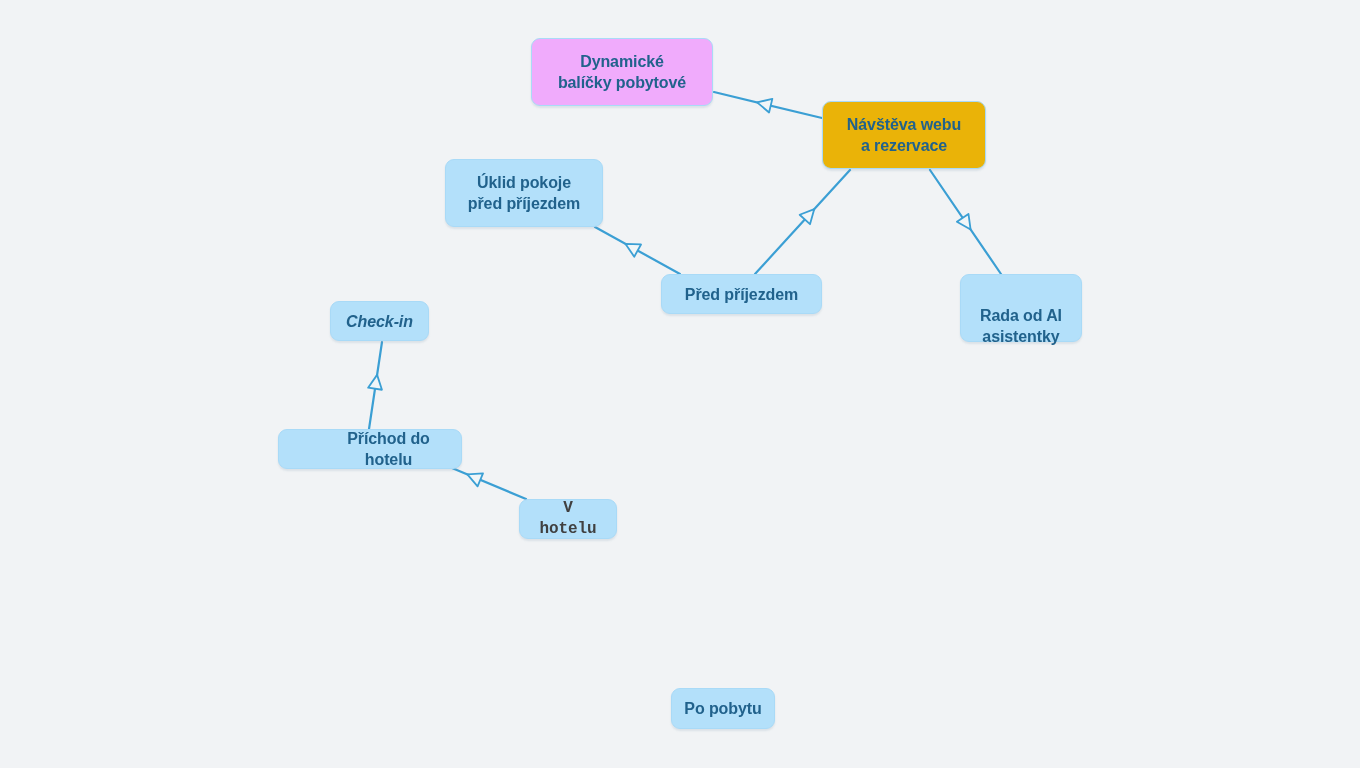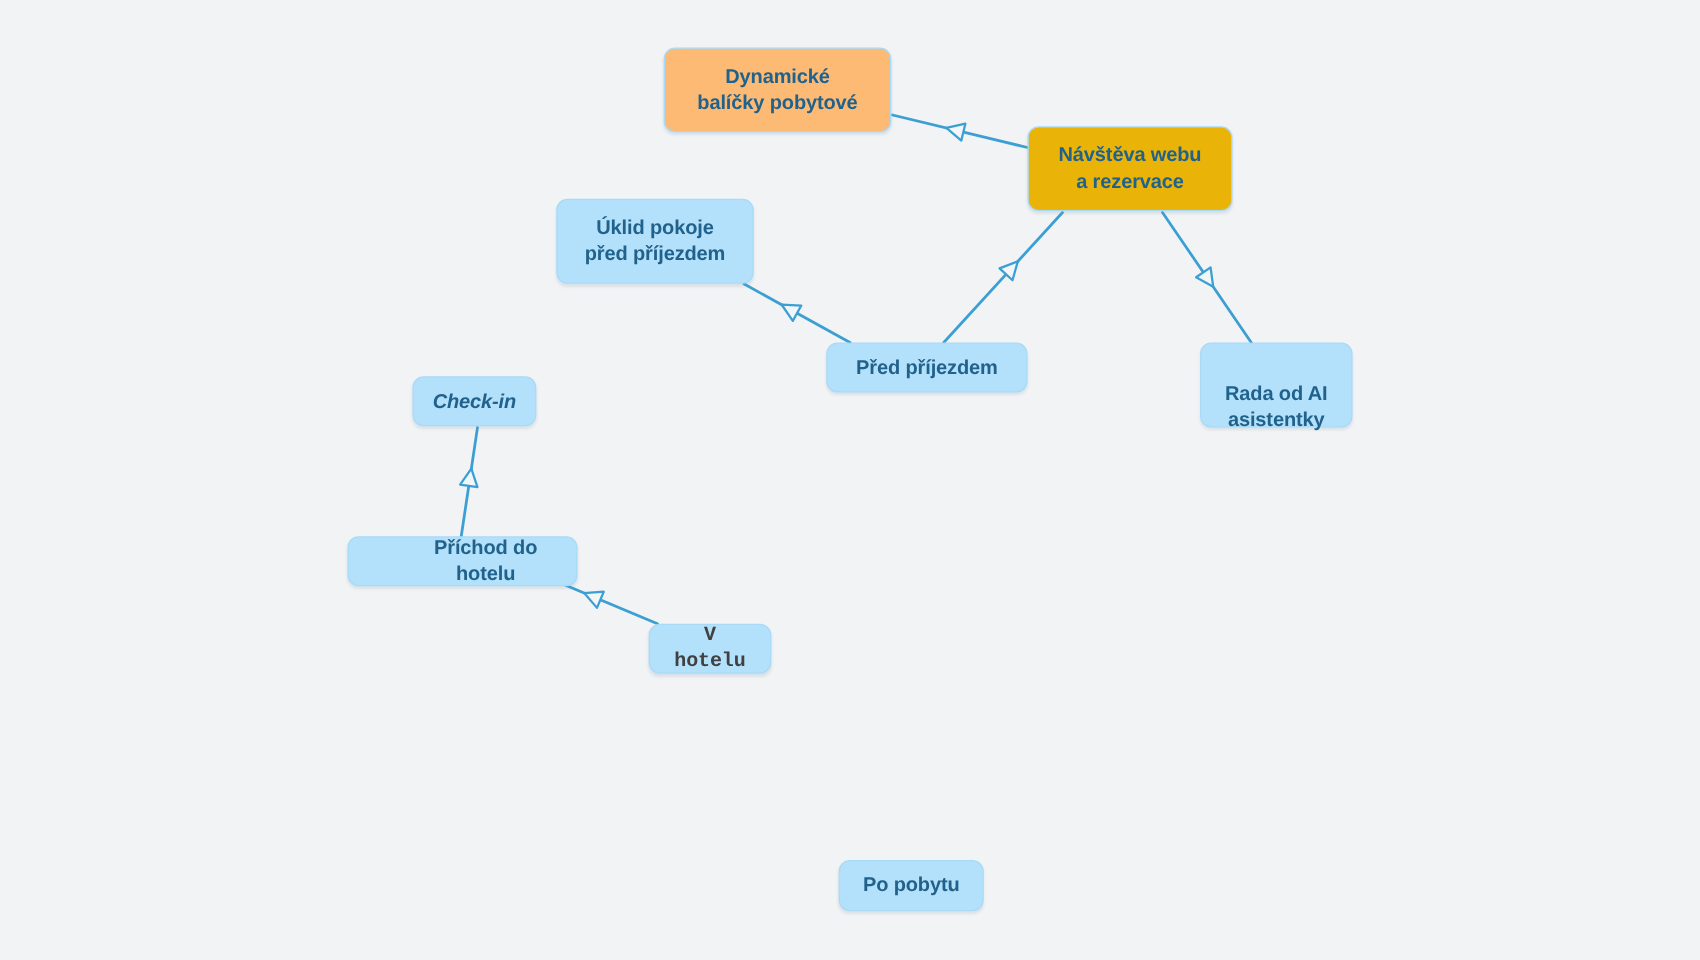--- a/index.html
+++ b/index.html
@@ -78,28 +78,28 @@
         <line x1="369" y1="429" x2="382" y2="342" stroke="#3b9fd4" stroke-width="2.2" stroke-linecap="round"></line>
         <path d="M 9 0 L -5 -7 L -5 7 Z" fill="#f1f6f8" stroke="#3b9fd4" stroke-width="1.8" stroke-linejoin="round" transform="translate(375.76,383.76) rotate(-81.50144112050631)"></path>
       </g>
       <g>
         <line x1="526" y1="499" x2="452" y2="468" stroke="#3b9fd4" stroke-width="2.2" stroke-linecap="round"></line>
         <path d="M 9 0 L -5 -7 L -5 7 Z" fill="#f1f6f8" stroke="#3b9fd4" stroke-width="1.8" stroke-linejoin="round" transform="translate(475.68,477.92) rotate(-157.27026792005532)"></path>
       </g>
     </svg>
 
   <div id="node-layer">
-      <div class="node" title="Dynamické balíčky pobytové" style="left: 531px; top: 38px; width: 182px; height: 68px; background: #fdba74; color: rgb(33, 98, 140);"><span style="white-space: pre-line;">Dynamické
+      <div class="node" title="Dynamické balíčky pobytové" style="left: 531px; top: 38px; width: 182px; height: 68px; background: #f0abfc; color: rgb(33, 98, 140);"><span style="white-space: pre-line;">Dynamické
 balíčky pobytové</span></div>
       <div class="node" title="Návštěva webu a rezervace" style="left: 822px; top: 101px; width: 164px; height: 68px; background: #eab308; color: rgb(33, 98, 140);"><span style="white-space: pre-line;">Návštěva webu
 a rezervace</span></div>
       <div class="node" title="Úklid pokoje před příjezdem" style="left: 445px; top: 159px; width: 158px; height: 68px; background: rgb(179, 224, 250); color: rgb(33, 98, 140);"><span style="white-space: pre-line;">Úklid pokoje
 před příjezdem</span></div>
       <div class="node" title="Před příjezdem" style="left: 661px; top: 274px; width: 161px; height: 40px; background: rgb(179, 224, 250); color: rgb(33, 98, 140);"><span style="white-space: pre-line;">Před příjezdem</span></div>
       <div class="node" title="Rada od AI asistentky" style="left: 960px; top: 274px; width: 122px; height: 68px; background: rgb(179, 224, 250); color: rgb(33, 98, 140);"><span style="white-space: pre-line; margin-top: 36px;">Rada od AI
 asistentky</span></div>
       <div class="node" title="Check-in" style="left: 330px; top: 301px; width: 99px; height: 40px; background: rgb(179, 224, 250); color: rgb(33, 98, 140);"><span style="white-space: pre-line; font-style: italic;">Check-in</span></div>
       <div class="node" title="Příchod do hotelu" style="left: 278px; top: 429px; width: 184px; height: 40px; background: rgb(179, 224, 250); color: rgb(33, 98, 140);"><span style="white-space: pre-line; padding-left: 37px;">Příchod do hotelu</span></div>
       <div class="node" title="V hotelu" style="left: 519px; top: 499px; width: 98px; height: 40px; background: rgb(179, 224, 250); color: #404040; font-family: Liberation Mono, monospace;"><span style="white-space: pre-line;">V hotelu</span></div>
-      <div class="node" title="Po pobytu" style="left: 671px; top: 688px; width: 116px; height: 41px; background: rgb(179, 224, 250); color: rgb(33, 98, 140);"><span style="white-space: pre-line;">Po pobytu</span></div>
+      <div class="node" title="Po pobytu" style="left: 671px; top: 688px; width: 104px; height: 41px; background: rgb(179, 224, 250); color: rgb(33, 98, 140);"><span style="white-space: pre-line;">Po pobytu</span></div>
     </div>
 
 </div>
 
 </body></html>

